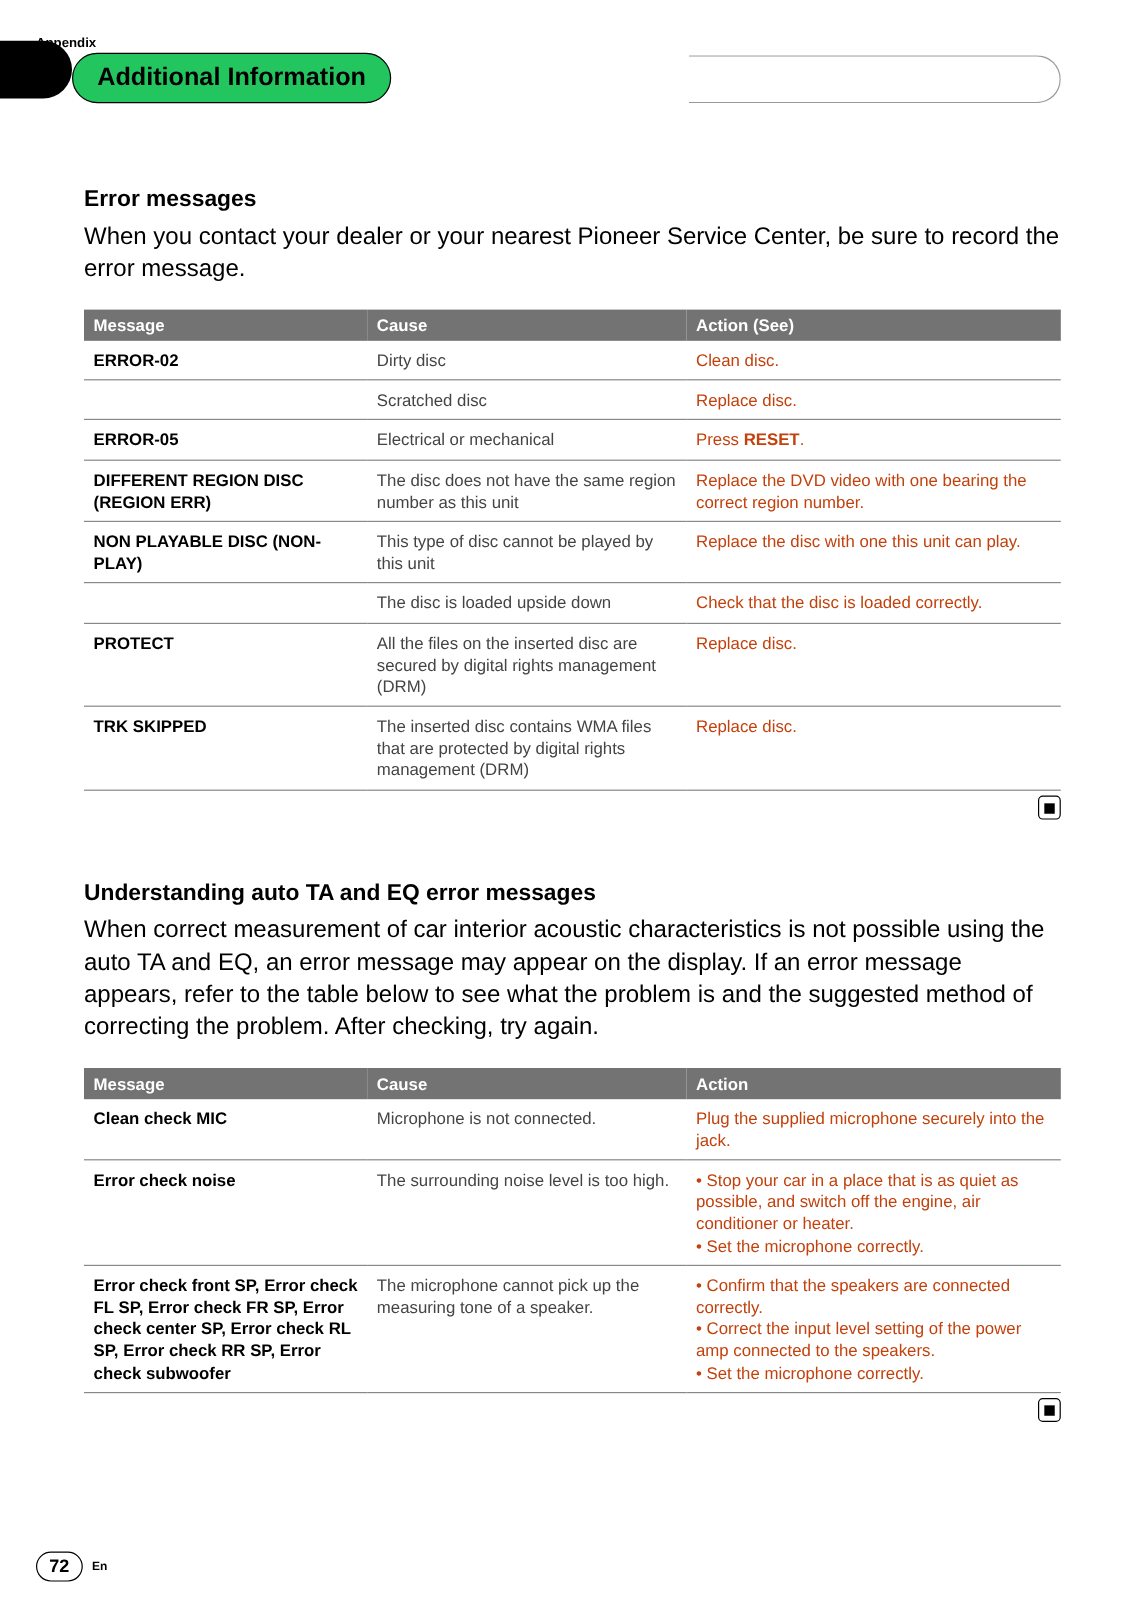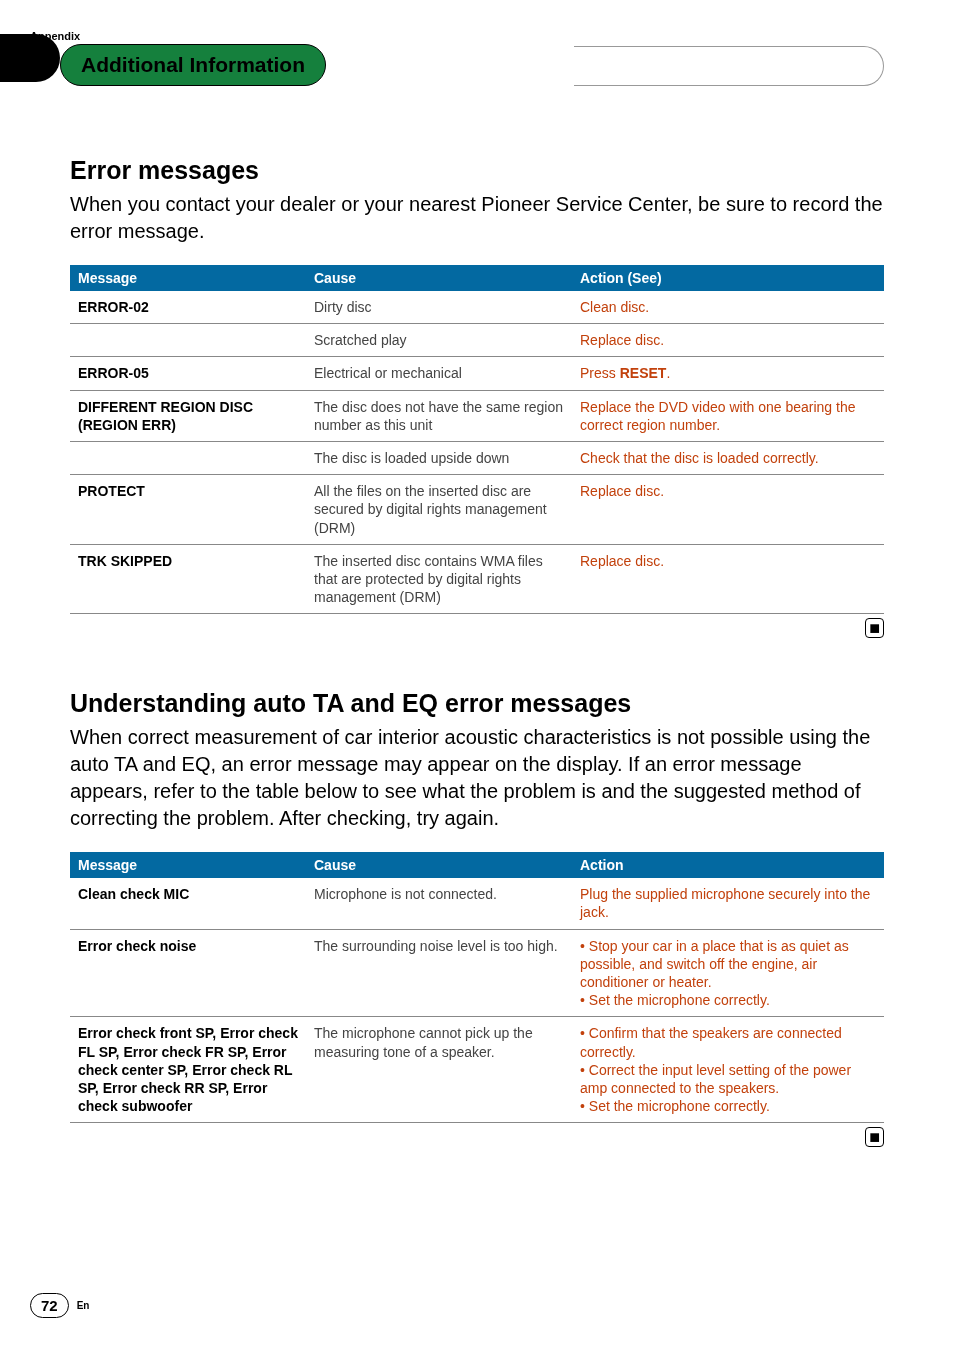--- a/index.html
+++ b/index.html
@@ -1,24 +1,24 @@
 <!DOCTYPE html>
 <html><head>
 <meta charset="utf-8">
 <style>
 html,body{margin:0;padding:0;background:#fff;font-family:Arial,Helvetica,sans-serif;color:#000}
 .page{width:954px;height:1352px;position:relative;box-sizing:border-box;padding:30px 70px 40px 70px}
 .appendix{font-size:11px;font-weight:bold;margin:0 0 2px -40px}
 .black-tab{position:absolute;left:0;top:34px;width:60px;height:48px;background:#000;border-top-right-radius:24px;border-bottom-right-radius:24px}
-.header-title{margin-left:-10px;display:inline-block;font-size:21px;font-weight:bold;border:1px solid #000;border-radius:22px;padding:8px 20px;position:relative;z-index:2;background:#15803d}
+.header-title{margin-left:-10px;display:inline-block;font-size:21px;font-weight:bold;border:1px solid #000;border-radius:22px;padding:8px 20px;position:relative;z-index:2;background:#22c55e}
 .empty-pill{position:absolute;right:70px;top:46px;height:40px;width:310px;border:1px solid #999;border-left:none;border-top-left-radius:0;border-bottom-left-radius:0;border-top-right-radius:22px;border-bottom-right-radius:22px;box-sizing:border-box}
-.h1{font-size:25px;font-weight:bold;margin:70px 0 6px 0}
+.h1{font-size:19px;font-weight:bold;margin:70px 0 6px 0}
 .intro{font-size:20px;line-height:1.35;margin-bottom:20px}
 table{width:100%;border-collapse:collapse;font-size:14px}
-thead th{background:#0369a1;color:#fff;text-align:left;font-weight:bold;padding:5px 8px}
+thead th{background:#737373;color:#fff;text-align:left;font-weight:bold;padding:5px 8px}
 tbody td{padding:7px 8px;vertical-align:top;border-bottom:1px solid #888;line-height:1.3}
 tbody td.msg{font-weight:bold;width:220px}
 tbody td.cause{width:250px;color:#444}
 tbody td.action{color:#c2410c}
 .end-mark{display:block;text-align:right;font-size:18px;margin-top:4px}
 .end-mark span{border:1px solid #000;border-radius:4px;padding:0 3px;display:inline-block;line-height:1}
 .footer{position:absolute;left:30px;bottom:34px;display:flex;align-items:center;gap:8px}
 .page-num{border:1.5px solid #000;border-radius:18px;padding:3px 10px;font-weight:bold;font-size:15px}
 .en{font-size:10px;font-weight:bold}
 </style>
@@ -43,32 +43,37 @@
     </tr>
       </thead>
     <tbody>
       <tr>
           <td class="msg">ERROR-02</td>
           <td class="cause">Dirty disc</td>
           <td class="action">Clean disc.</td>
         </tr>
       <tr>
           <td class="msg"></td>
-          <td class="cause">Scratched play</td>
+          <td class="cause">Scratched disc</td>
           <td class="action">Replace disc.</td>
         </tr>
       <tr>
           <td class="msg">ERROR-05</td>
           <td class="cause">Electrical or mechanical</td>
           <td class="action"><span>Press </span><b>RESET</b><span>.</span></td>
         </tr>
       <tr>
           <td class="msg">DIFFERENT REGION DISC (REGION ERR)</td>
           <td class="cause">The disc does not have the same region number as this unit</td>
           <td class="action">Replace the DVD video with one bearing the correct region number.</td>
+        </tr>
+      <tr>
+          <td class="msg">NON PLAYABLE DISC (NON-PLAY)</td>
+          <td class="cause">This type of disc cannot be played by this unit</td>
+          <td class="action">Replace the disc with one this unit can play.</td>
         </tr>
       <tr>
           <td class="msg"></td>
           <td class="cause">The disc is loaded upside down</td>
           <td class="action">Check that the disc is loaded correctly.</td>
         </tr>
       <tr>
           <td class="msg">PROTECT</td>
           <td class="cause">All the files on the inserted disc are secured by digital rights management (DRM)</td>
           <td class="action">Replace disc.</td>

